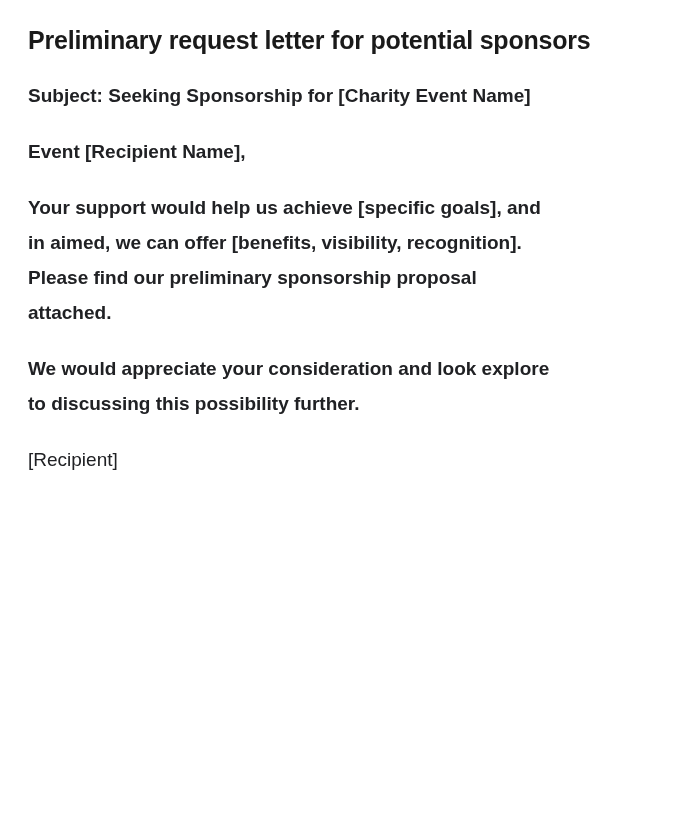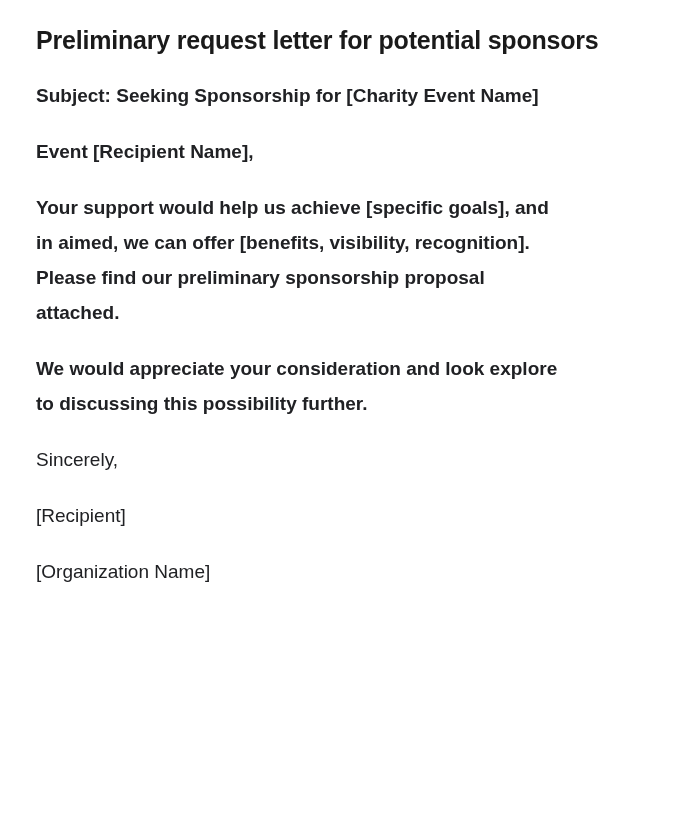--- a/index.html
+++ b/index.html
@@ -15,21 +15,21 @@
     font-family: "Liberation Sans", sans-serif;
     -webkit-font-smoothing: antialiased;
     overflow: hidden;
   }
 
   .page {
     box-sizing: border-box;
     width: 616px;
     height: 822px;
     background: #ffffff;
-    padding: 24px 55px 0 36px;
+    padding: 24px 55px 0 28px;
   }
 
   .doc-title {
     font-size: 25px;
     font-weight: bold;
     line-height: 32px;
     letter-spacing: -0.2px;
     color: #1a1a1a;
     margin: 0 0 22px 0;
     white-space: nowrap;
@@ -73,22 +73,20 @@
 
     <p class="para">Subject: Seeking Sponsorship for [Charity Event Name]</p>
 
     <p class="para">Event [Recipient Name],</p>
 
 
     <p class="para">Your support would help us achieve [specific goals], and in aimed, we can offer [benefits, visibility, recognition]. Please find our preliminary sponsorship proposal attached.</p>
 
     <p class="para">We would appreciate your consideration and look explore to discussing this possibility further.</p>
 
-    <p class="sig-line">Sincerely,</p>
 
 
     <p class="sig-line">[Recipient]</p>
 
-    <p class="sig-line">[Organization Name]</p>
 
 
   </div>
 </div>
 
 </body></html>

